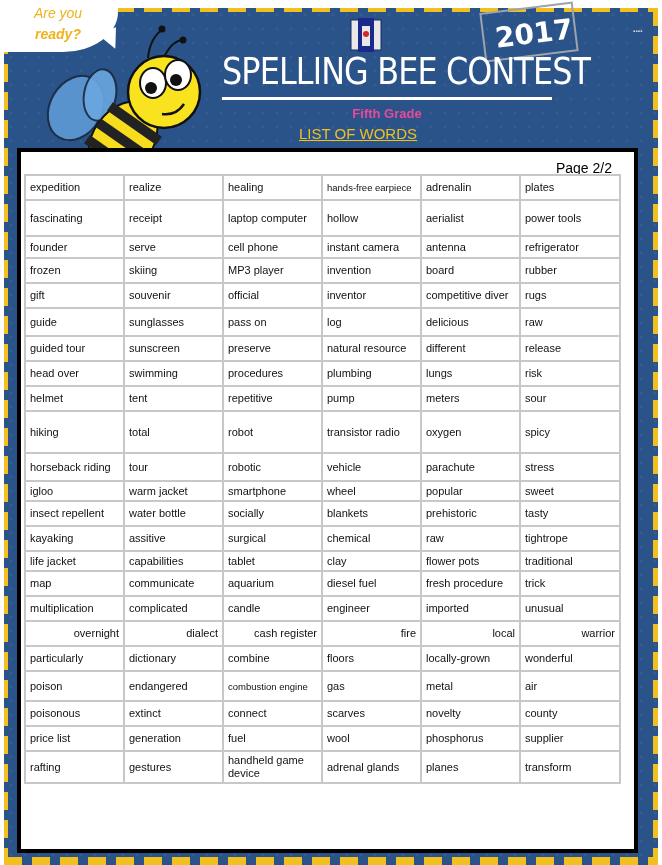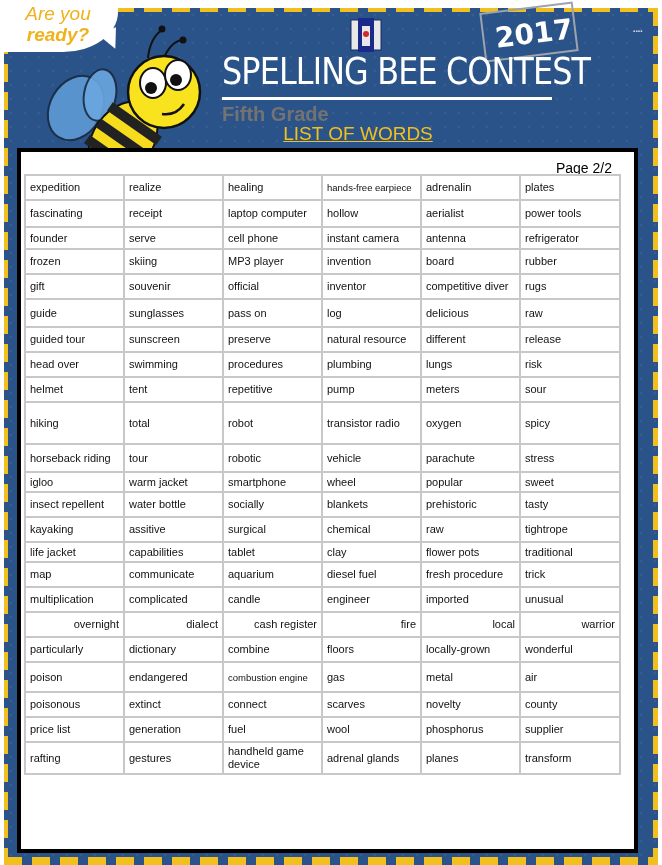--- a/index.html
+++ b/index.html
@@ -15,36 +15,36 @@
   .dash-left { position: absolute; left: 0; top: 0; bottom: 0; width: 4px;
     background: repeating-linear-gradient(180deg, #f2c01e 0 18px, transparent 18px 28px); }
   .dash-right { position: absolute; right: 0; top: 0; bottom: 0; width: 5px;
     background: repeating-linear-gradient(180deg, #f2c01e 0 18px, transparent 18px 28px); }
 
   .bubble { position: absolute; left: 0; top: 0; width: 118px; height: 52px; background: #ffffff;
     border-radius: 0 0 55px 0 / 0 0 40px 0; }
   .bubble-tail { position: absolute; left: 100px; top: 30px; width: 0; height: 0;
     border-left: 12px solid transparent; border-right: 8px solid transparent; border-top: 20px solid #ffffff; transform: rotate(-20deg); }
   .bubble-text { position: absolute; left: 18px; top: 3px; width: 80px; text-align: center; color: #f0b21d;
-    font-style: italic; font-weight: bold; font-size: 19px; line-height: 21px; }
+    font-style: italic; font-weight: bold; font-size: 14px; line-height: 21px; }
   .bubble-text .l1 { font-weight: normal; }
 
   .bee { position: absolute; left: 38px; top: 20px; width: 170px; height: 150px; }
 
   .logo { position: absolute; left: 349px; top: 14px; width: 34px; height: 40px; }
   .year-box { position: absolute; left: 482px; top: 7px; width: 90px; height: 46px;
     border: 2px solid #9da3ad; transform: rotate(-7deg); }
   .year { position: absolute; left: 495px; top: 17px; color: #ffffff; font-weight: bold; font-size: 28px; font-family: "DejaVu Sans", sans-serif; transform: rotate(-7deg); }
   .corner-mark { position: absolute; left: 633px; top: 28px; color: #d9dee6; font-size: 6px; font-weight: bold; letter-spacing: 0.3px; }
 
   .title { position: absolute; left: 222px; top: 52px; color: #ffffff; font-family: "DejaVu Sans", sans-serif;
     font-size: 37px; letter-spacing: -1px; transform: scaleX(0.86); transform-origin: left top; line-height: 40px; white-space: nowrap; }
   .title-rule { position: absolute; left: 222px; top: 97px; width: 330px; height: 3px; background: #ffffff; }
-  .subtitle { position: absolute; left: 222px; top: 105px; width: 330px; color: #737373; font-weight: bold; font-size: 20px; line-height: 18px; }
-  .list-title { position: absolute; left: 222px; top: 124px; width: 272px; text-align: center; color: #f2c01e; font-size: 19px; line-height: 19px; text-decoration: underline; }
+  .subtitle { position: absolute; left: 222px; top: 105px; width: 330px; text-align: center; color: #ec4899; font-weight: bold; font-size: 13px; line-height: 18px; }
+  .list-title { position: absolute; left: 222px; top: 124px; width: 272px; text-align: center; color: #f2c01e; font-size: 15px; line-height: 19px; text-decoration: underline; }
 
   .sheet { position: absolute; left: 17px; top: 148px; width: 621px; height: 705px; background: #000000; }
   .sheet-inner { position: absolute; left: 4px; top: 4px; right: 4px; bottom: 4px; background: #ffffff; }
   .page-num { position: absolute; right: 22px; top: 8px; font-size: 14px; color: #000; }
 
   table.words { position: absolute; left: 3px; top: 22px; border-collapse: collapse; width: 595px; table-layout: fixed; }
   table.words td { border: 2px solid #c8c8c8; padding: 0 4px; font-size: 11px; color: #111; vertical-align: middle; line-height: 13px; white-space: normal; overflow: hidden; }
   table.words td.small { font-size: 9.5px; }
 </style>
 </head>
@@ -117,21 +117,21 @@
         </colgroup>
         <tbody id="word-tbody">
             <tr style="height: 25px;">
               <td>expedition</td>
               <td>realize</td>
               <td>healing</td>
               <td class="small">hands-free earpiece</td>
               <td>adrenalin</td>
               <td>plates</td>
             </tr>
-            <tr style="height: 27px; border-radius: 8px;">
+            <tr style="height: 36px; border-radius: 8px;">
               <td>fascinating</td>
               <td>receipt</td>
               <td>laptop computer</td>
               <td>hollow</td>
               <td>aerialist</td>
               <td>power tools</td>
             </tr>
             <tr style="height: 22px;">
               <td>founder</td>
               <td>serve</td>

